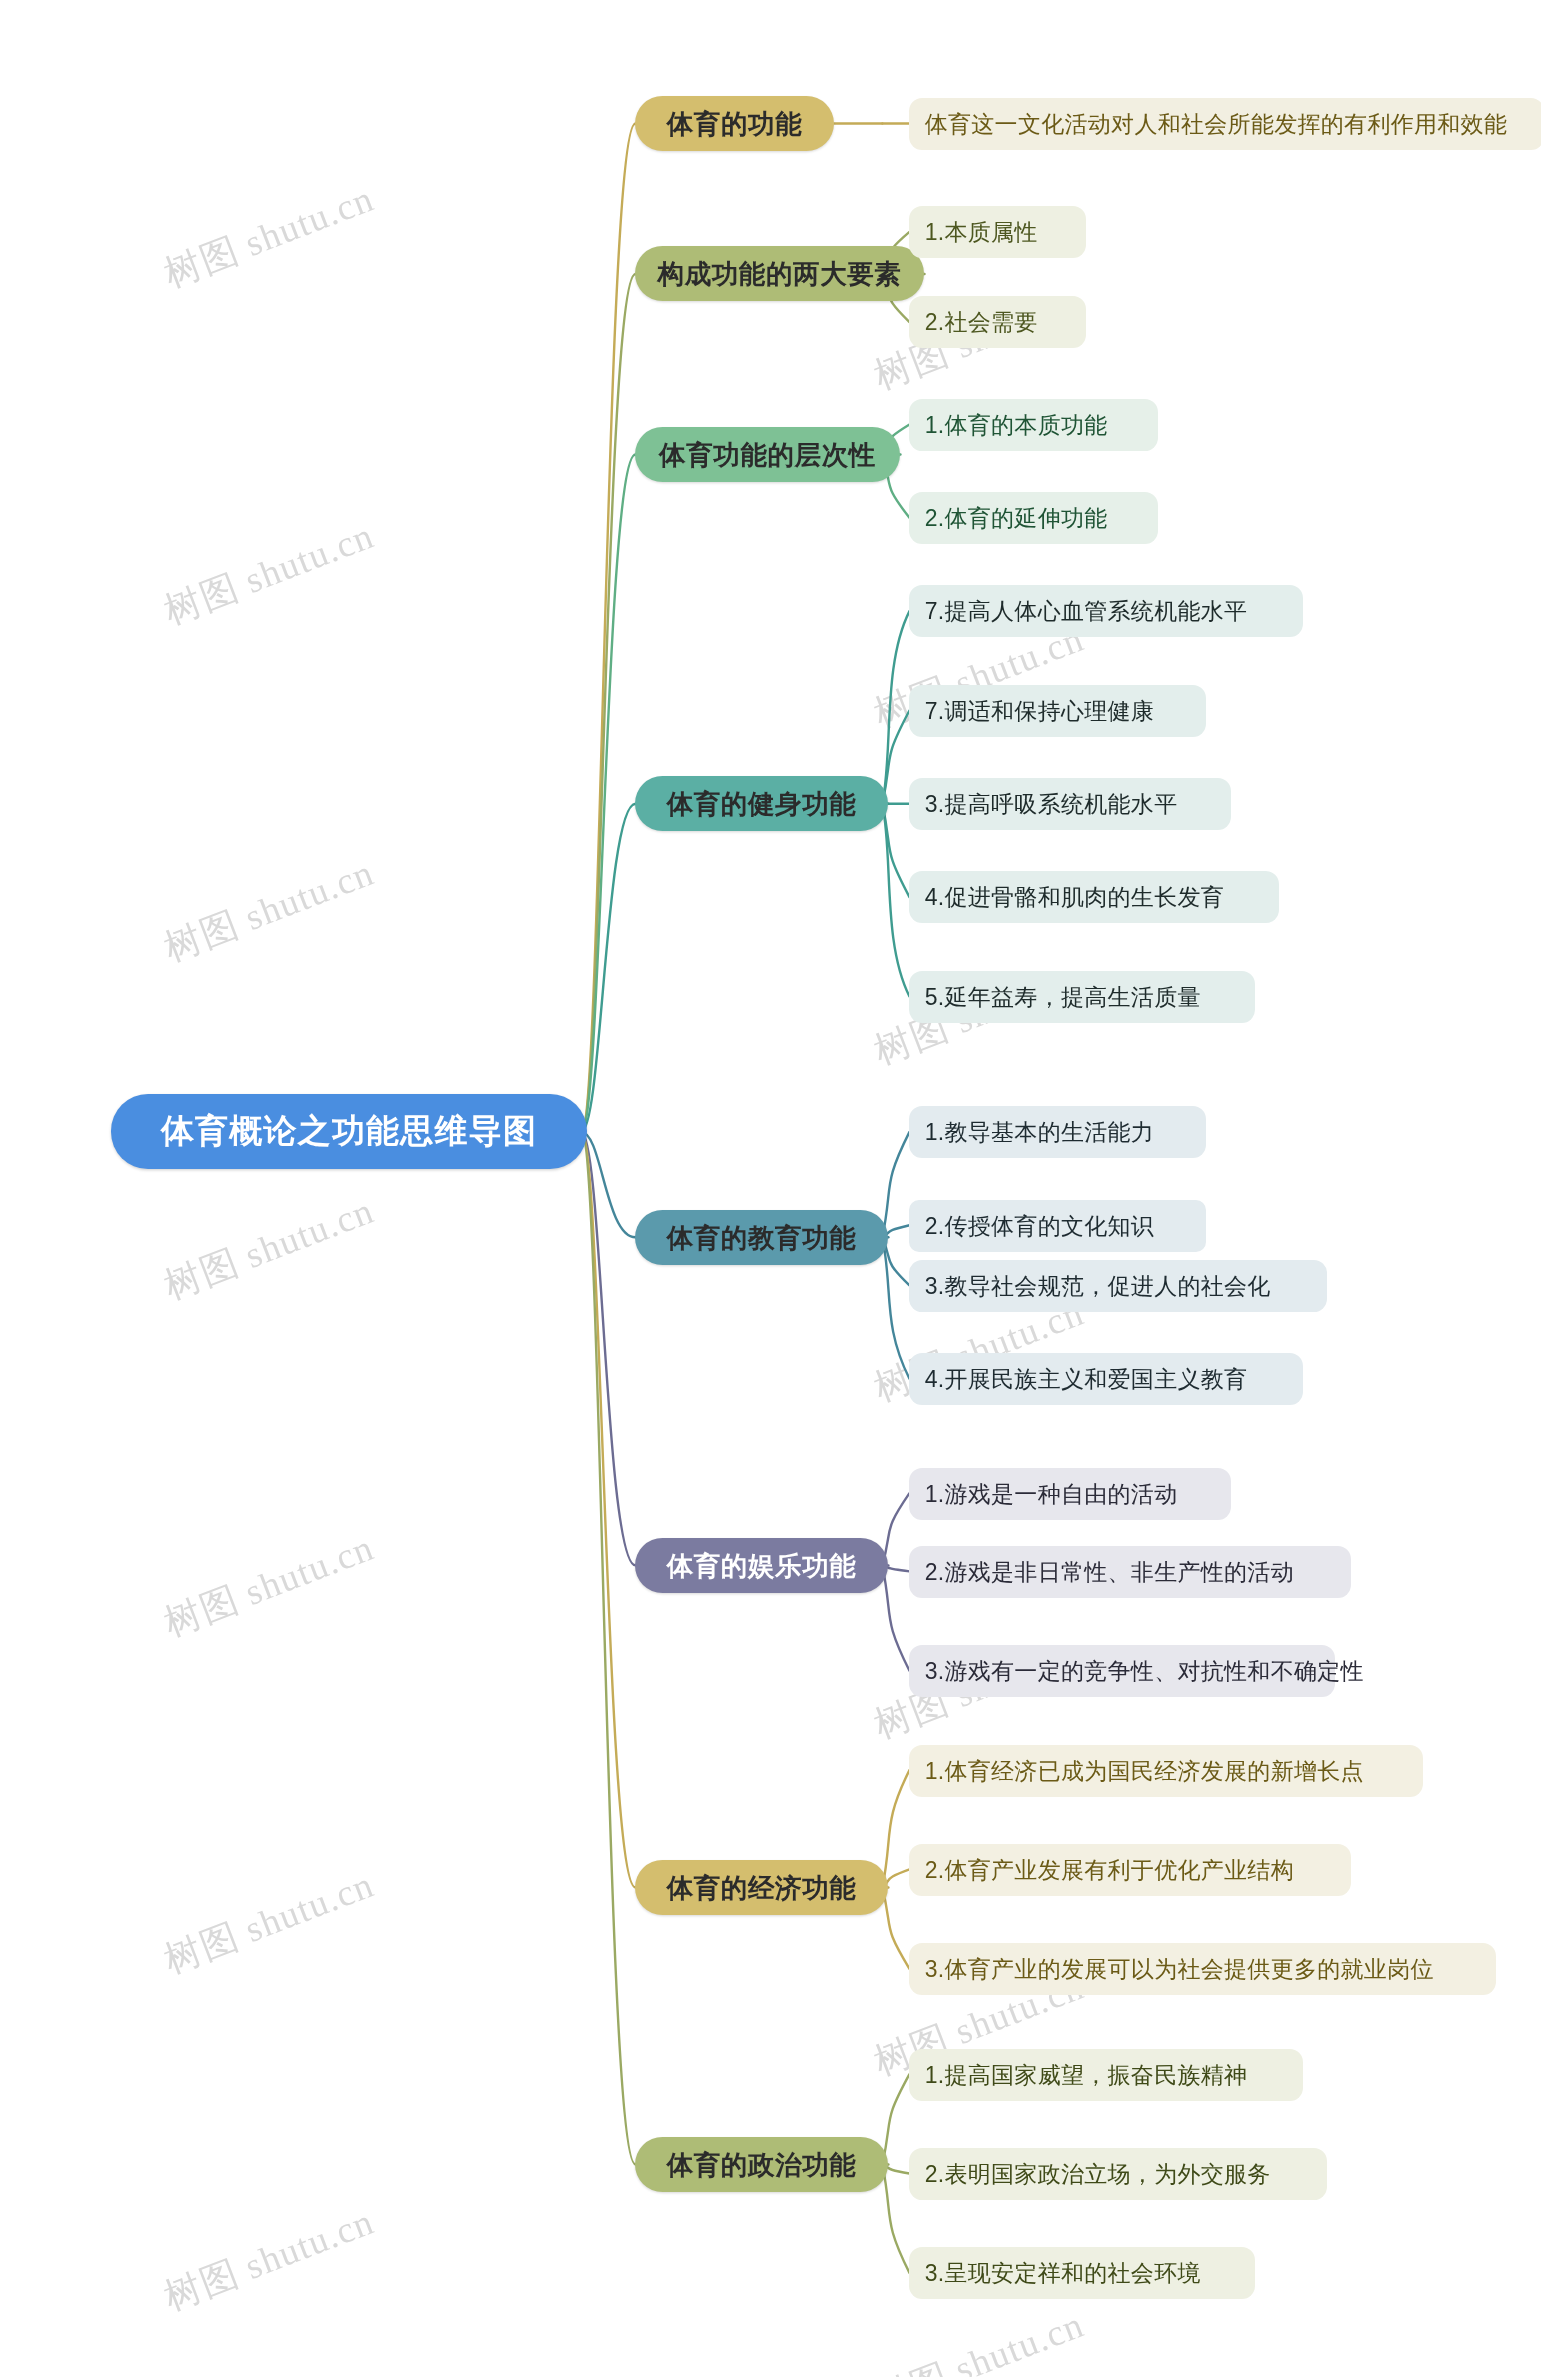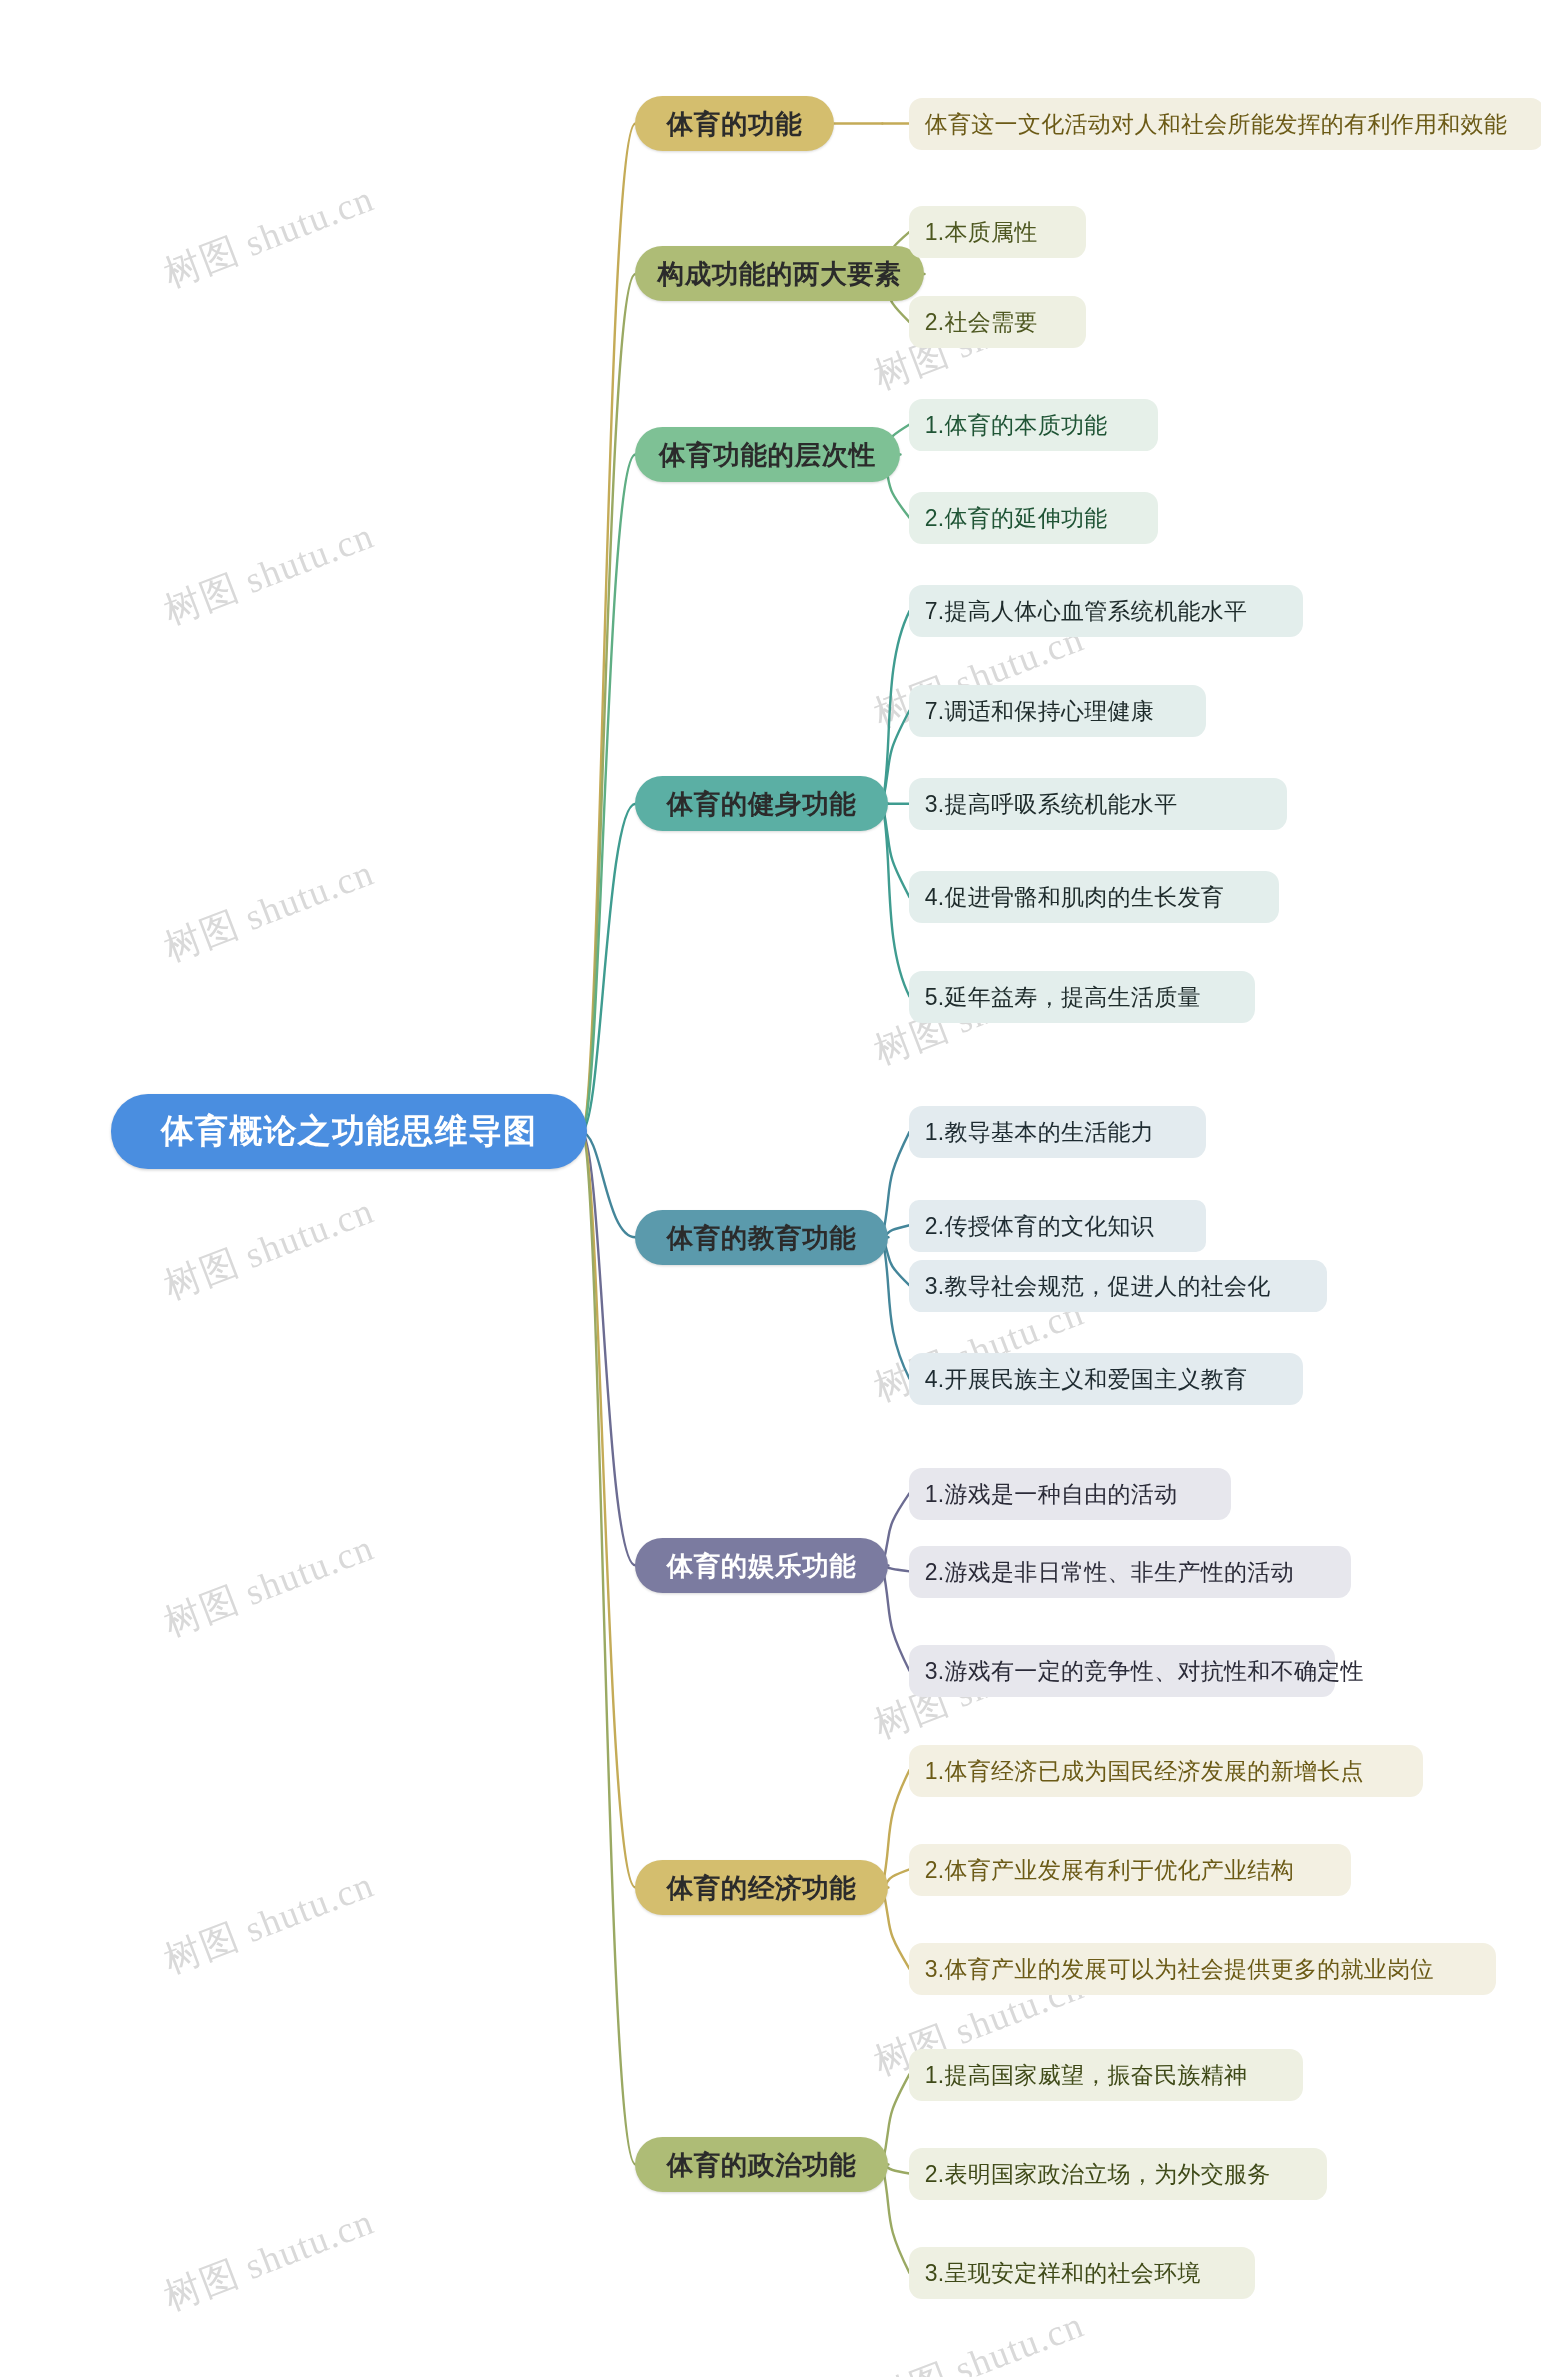--- a/index.html
+++ b/index.html
@@ -155,21 +155,21 @@
       </div>
       <div class="node branch" style="left: 635px; top: 776px; width: 253px; height: 55px; background: rgb(91, 175, 164); color: rgb(43, 43, 43); border-radius: 30px; text-align: right;">
         <span>体育的健身功能</span>
       </div>
       <div class="node leaf" style="left: 909px; top: 585px; width: 394px; height: 52px; background: rgb(227, 238, 236); color: rgb(30, 43, 43); border-radius: 13.2px;">
         <span>7.提高人体心血管系统机能水平</span>
       </div>
       <div class="node leaf" style="left: 909px; top: 685px; width: 297px; height: 52px; background: rgb(227, 238, 236); color: rgb(30, 43, 43); border-radius: 13.2px;">
         <span>7.调适和保持心理健康</span>
       </div>
-      <div class="node leaf" style="left: 909px; top: 778px; width: 378px; height: 52px; background: rgb(227, 238, 236); color: rgb(30, 43, 43); border-radius: 13.2px;">
+      <div class="node leaf" style="left: 909px; top: 778px; width: 322px; height: 52px; background: rgb(227, 238, 236); color: rgb(30, 43, 43); border-radius: 13.2px;">
         <span>3.提高呼吸系统机能水平</span>
       </div>
       <div class="node leaf" style="left: 909px; top: 871px; width: 370px; height: 52px; background: rgb(227, 238, 236); color: rgb(30, 43, 43); border-radius: 13.2px;">
         <span>4.促进骨骼和肌肉的生长发育</span>
       </div>
       <div class="node leaf" style="left: 909px; top: 971px; width: 346px; height: 52px; background: rgb(227, 238, 236); color: rgb(30, 43, 43); border-radius: 13.2px;">
         <span>5.延年益寿，提高生活质量</span>
       </div>
       <div class="node branch" style="left: 635px; top: 1210px; width: 253px; height: 55px; background: rgb(91, 154, 172); color: rgb(43, 43, 43); border-radius: 30px;">
         <span>体育的教育功能</span>

